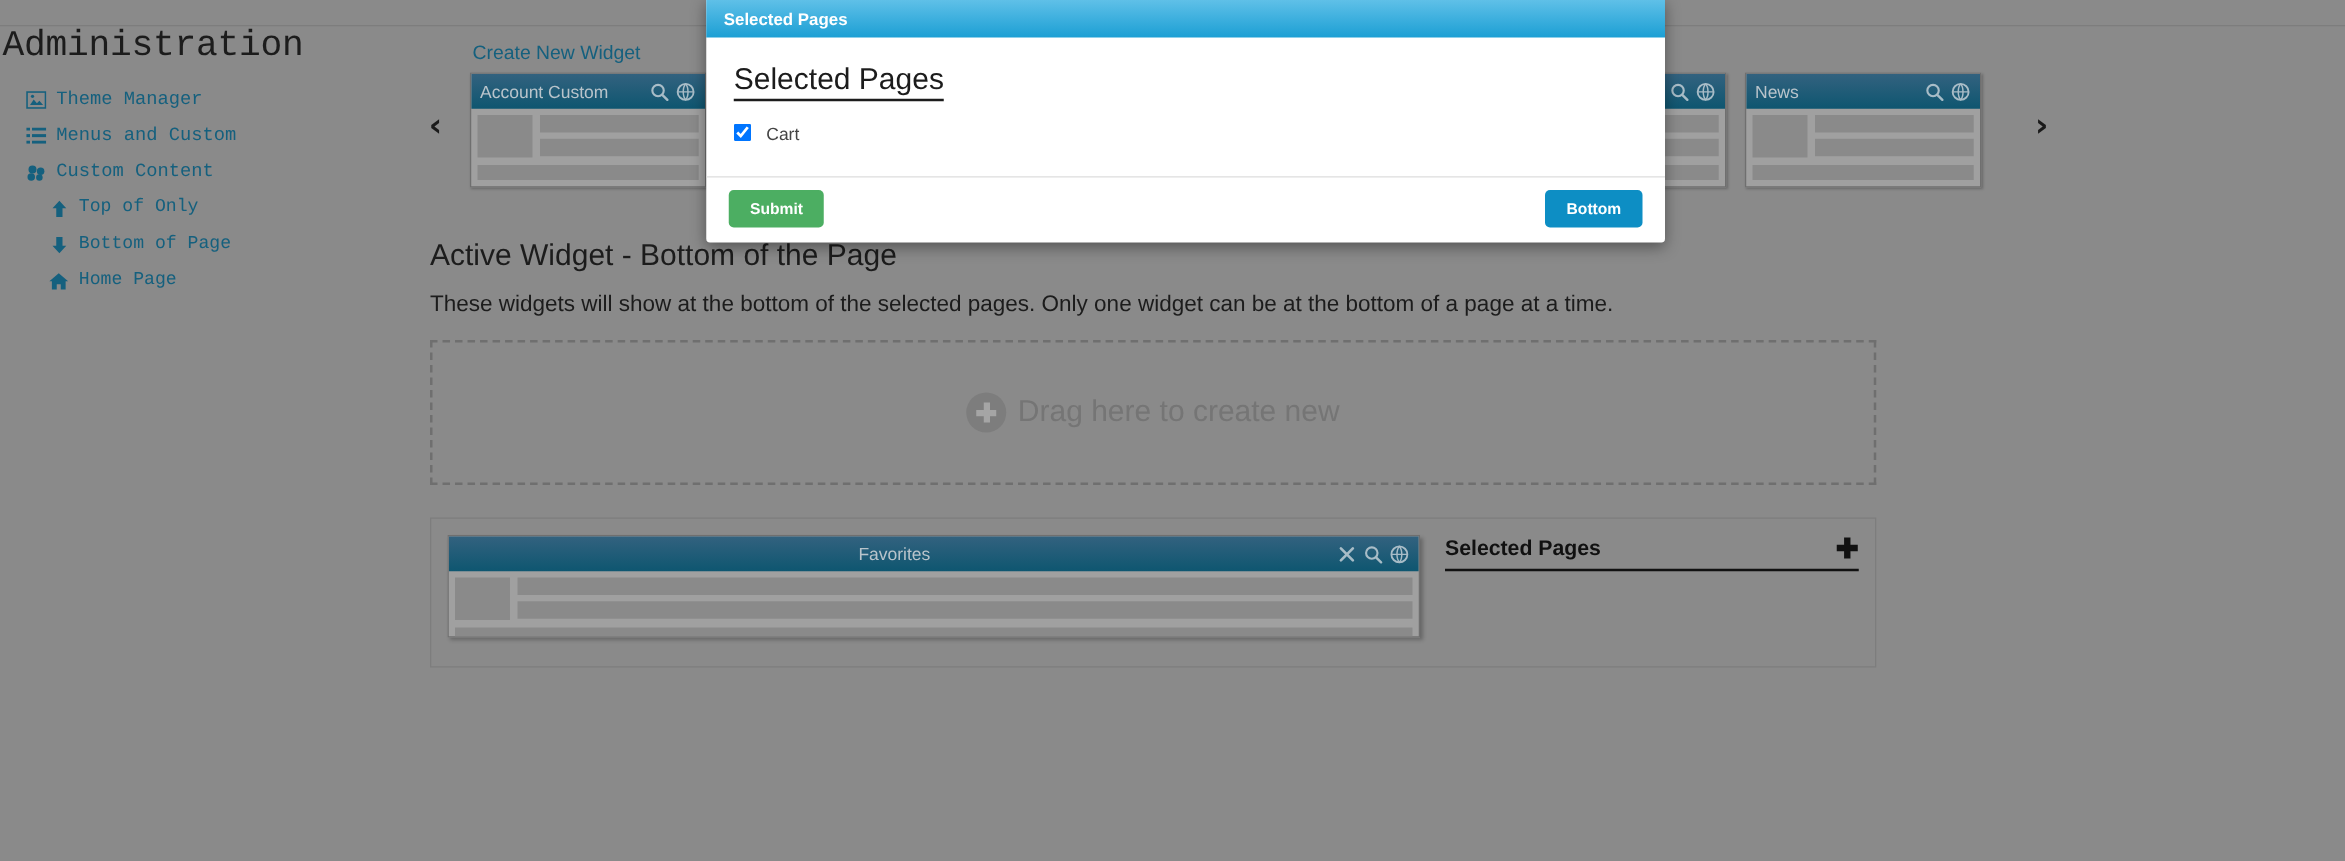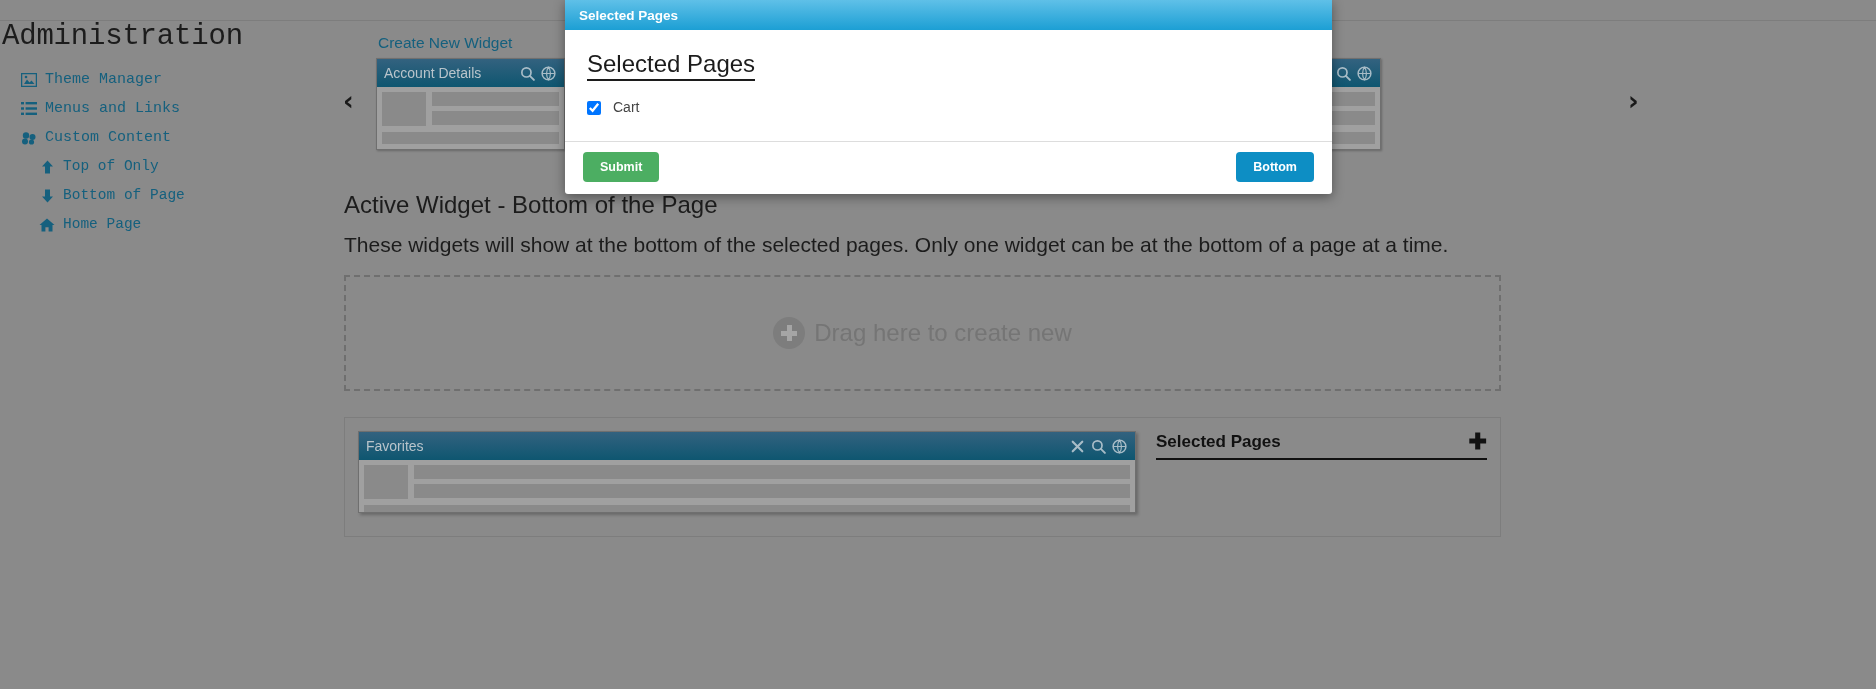--- a/index.html
+++ b/index.html
@@ -132,21 +132,21 @@
   .wb-foot { height: 12px; background: #8a8a8a; margin-top: 6px; }
   
   .sec-title {
     font-size: 24px;
     color: #1c1c1c;
     margin: 28px 0 0 0;
     font-weight: normal;
     padding-left: 8px;
   }
   .sec-desc {
-    font-size: 21px;
+    font-size: 18px;
     color: #1c1c1c;
     margin: 14px 0 0 0;
     padding-left: 8px;
   }
   .dropzone {
     margin: 18px 0 0 8px;
     width: 1157px; height: 116px;
     border: 2px dashed #6f6f6f;
     display: flex;
     align-items: center;
@@ -167,20 +167,21 @@
   .dz-plus:after  { top: 8px; left: 13.5px; height: 16px; width: 5px; }
   .dz-text { font-size: 24px; color: #757575; }
   
   .act-panel {
     margin: 26px 0 0 8px;
     width: 1157px; height: 120px;
     border: 1px solid #7d7d7d;
     display: flex;
     box-sizing: border-box;
     padding: 13px;
+    text-align: center;
   }
   .fav-card {
     width: 778px;
     background: #a0a0a0;
     border: 1px solid #6f6f6f;
     box-shadow: 2px 2px 3px rgba(0,0,0,0.25);
     height: 82px;
     box-sizing: border-box;
     overflow: hidden;
   }
@@ -215,21 +216,21 @@
   .modal-body { padding: 20px 22px 26px 22px; }
   .modal-h2 {
     font-size: 24px;
     color: #1c1c1c;
     font-weight: normal;
     margin: 0 0 10px 0;
     display: inline-block;
     border-bottom: 2px solid #1c1c1c;
     padding-bottom: 1px;
   }
-  .cbrow { display: flex; align-items: flex-end; margin-top: 8px; }
+  .cbrow { display: flex; align-items: flex-start; margin-top: 8px; }
   .cbrow input { margin: 0 12px 0 0; width: 14px; height: 14px; }
   .cbrow label { font-size: 14px; color: #444; cursor: pointer; }
   .modal-foot {
     border-top: 1px solid #ddd;
     padding: 10px 18px 12px 18px;
     display: flex;
     justify-content: space-between;
     gap: 9px;
   }
   .btn {
@@ -269,21 +270,21 @@
           <span class="nav-ico">
             <svg width="16" height="13" viewBox="0 0 16 13">
               <rect x="0" y="0" width="3" height="2.4" fill="#15607e"></rect>
               <rect x="4.6" y="0" width="11.4" height="2.4" fill="#15607e"></rect>
               <rect x="0" y="5.3" width="3" height="2.4" fill="#15607e"></rect>
               <rect x="4.6" y="5.3" width="11.4" height="2.4" fill="#15607e"></rect>
               <rect x="0" y="10.6" width="3" height="2.4" fill="#15607e"></rect>
               <rect x="4.6" y="10.6" width="11.4" height="2.4" fill="#15607e"></rect>
             </svg>
           </span>
-          <span>Menus and Links</span>
+          <span>Menus and Custom</span>
         </a>
         <a class="nav-item">
           <span class="nav-ico">
             <svg width="17" height="14" viewBox="0 0 17 14">
               <circle cx="5" cy="4.5" r="3.2" fill="#15607e"></circle>
               <circle cx="11.5" cy="6" r="3" fill="#15607e"></circle>
               <circle cx="4" cy="10.5" r="3" fill="#15607e"></circle>
               <circle cx="10.5" cy="11" r="2.6" fill="#15607e"></circle>
             </svg>
           </span>
@@ -319,21 +320,21 @@
   <div class="main">
 
     <a class="create-link">Create New Widget</a>
 
     <div class="carousel">
       <div class="car-arrow left">‹</div>
       <div class="car-arrow right">›</div>
       <div class="car-track" id="car-track">
           <div class="wcard">
             <div class="wcard-head">
-              <span class="wcard-title">Account Details</span>
+              <span class="wcard-title">Account Custom</span>
               <span class="wicon"><svg viewBox="0 0 16 16">
                   <circle cx="7" cy="7" r="4.3" stroke="#cfd8de" stroke-width="1.6" fill="none"></circle>
                   <path d="M10.2 10.2 L14 14" stroke="#cfd8de" stroke-width="1.8" stroke-linecap="round"></path>
                 </svg></span>
               <span class="wicon"><svg viewBox="0 0 16 16">
                   <circle cx="8" cy="8" r="6" stroke="#cfd8de" stroke-width="1.4" fill="none"></circle>
                   <path d="M2.2 8 H13.8 M8 2.1 C5.6 4.5 5.6 11.5 8 13.9 C10.4 11.5 10.4 4.5 8 2.1Z" stroke="#cfd8de" stroke-width="1.1" fill="none"></path>
                 </svg></span>
             </div>
             <div class="wcard-body">
@@ -412,20 +413,43 @@
                   <div class="wb-line"></div>
                   <div class="wb-line"></div>
                 </div>
               </div>
               <div class="wb-foot"></div>
             </div>
           </div>
           <div class="wcard">
             <div class="wcard-head">
               <span class="wcard-title"></span>
+              <span class="wicon"><svg viewBox="0 0 16 16">
+                  <circle cx="7" cy="7" r="4.3" stroke="#cfd8de" stroke-width="1.6" fill="none"></circle>
+                  <path d="M10.2 10.2 L14 14" stroke="#cfd8de" stroke-width="1.8" stroke-linecap="round"></path>
+                </svg></span>
+              <span class="wicon"><svg viewBox="0 0 16 16">
+                  <circle cx="8" cy="8" r="6" stroke="#cfd8de" stroke-width="1.4" fill="none"></circle>
+                  <path d="M2.2 8 H13.8 M8 2.1 C5.6 4.5 5.6 11.5 8 13.9 C10.4 11.5 10.4 4.5 8 2.1Z" stroke="#cfd8de" stroke-width="1.1" fill="none"></path>
+                </svg></span>
+            </div>
+            <div class="wcard-body">
+              <div class="wb-row">
+                <div class="wb-thumb"></div>
+                <div class="wb-lines">
+                  <div class="wb-line"></div>
+                  <div class="wb-line"></div>
+                </div>
+              </div>
+              <div class="wb-foot"></div>
+            </div>
+          </div>
+          <div class="wcard">
+            <div class="wcard-head">
+              <span class="wcard-title">News</span>
               <span class="wicon"><svg viewBox="0 0 16 16">
                   <circle cx="7" cy="7" r="4.3" stroke="#cfd8de" stroke-width="1.6" fill="none"></circle>
                   <path d="M10.2 10.2 L14 14" stroke="#cfd8de" stroke-width="1.8" stroke-linecap="round"></path>
                 </svg></span>
               <span class="wicon"><svg viewBox="0 0 16 16">
                   <circle cx="8" cy="8" r="6" stroke="#cfd8de" stroke-width="1.4" fill="none"></circle>
                   <path d="M2.2 8 H13.8 M8 2.1 C5.6 4.5 5.6 11.5 8 13.9 C10.4 11.5 10.4 4.5 8 2.1Z" stroke="#cfd8de" stroke-width="1.1" fill="none"></path>
                 </svg></span>
             </div>
             <div class="wcard-body">

